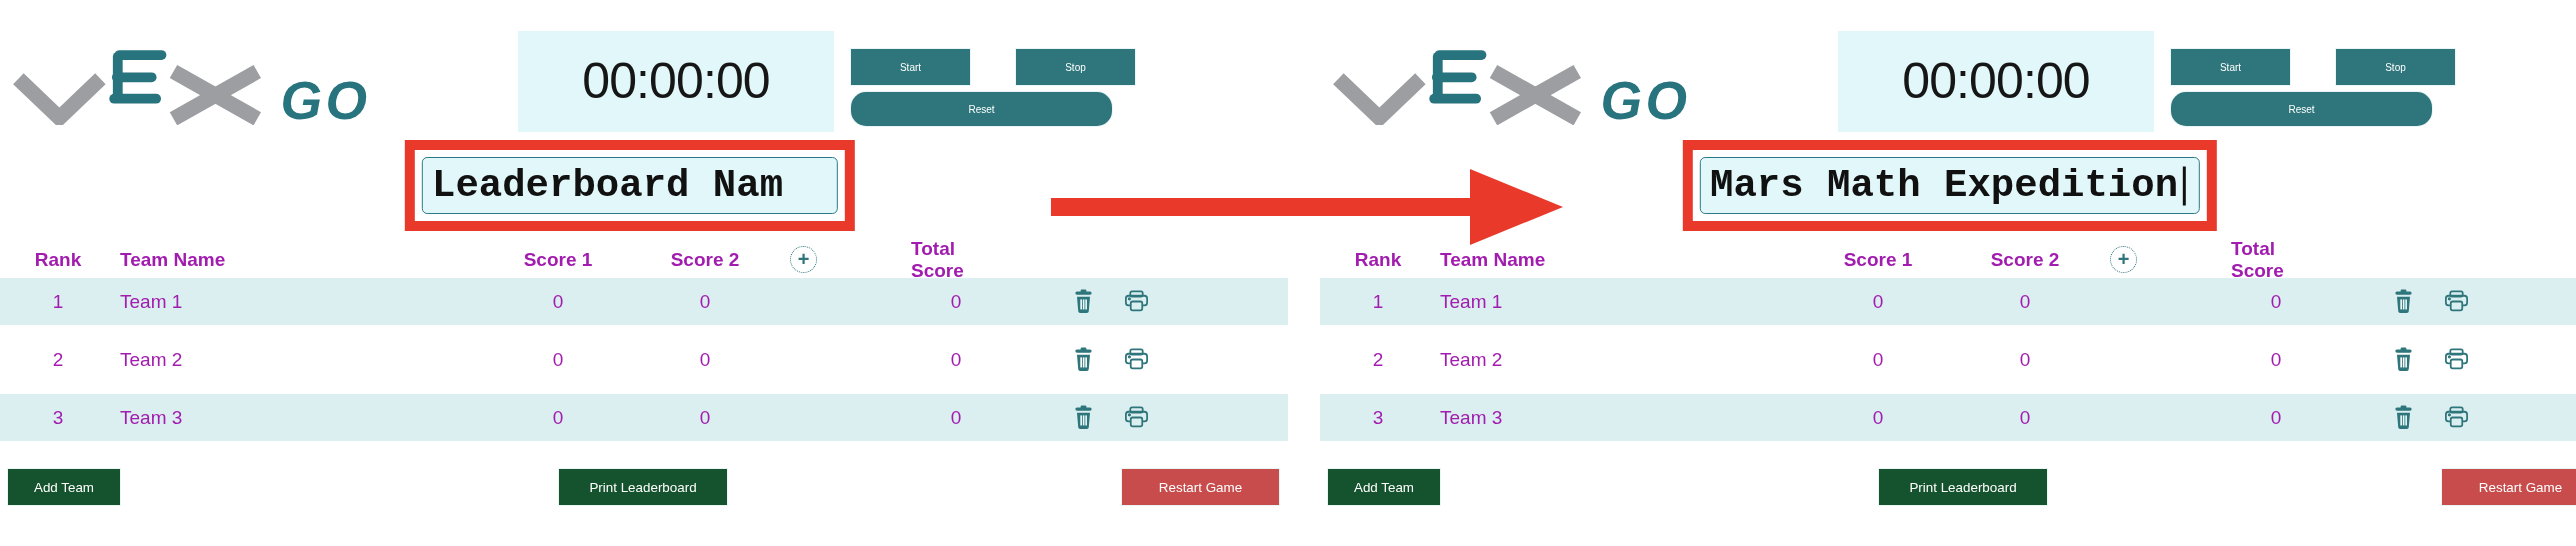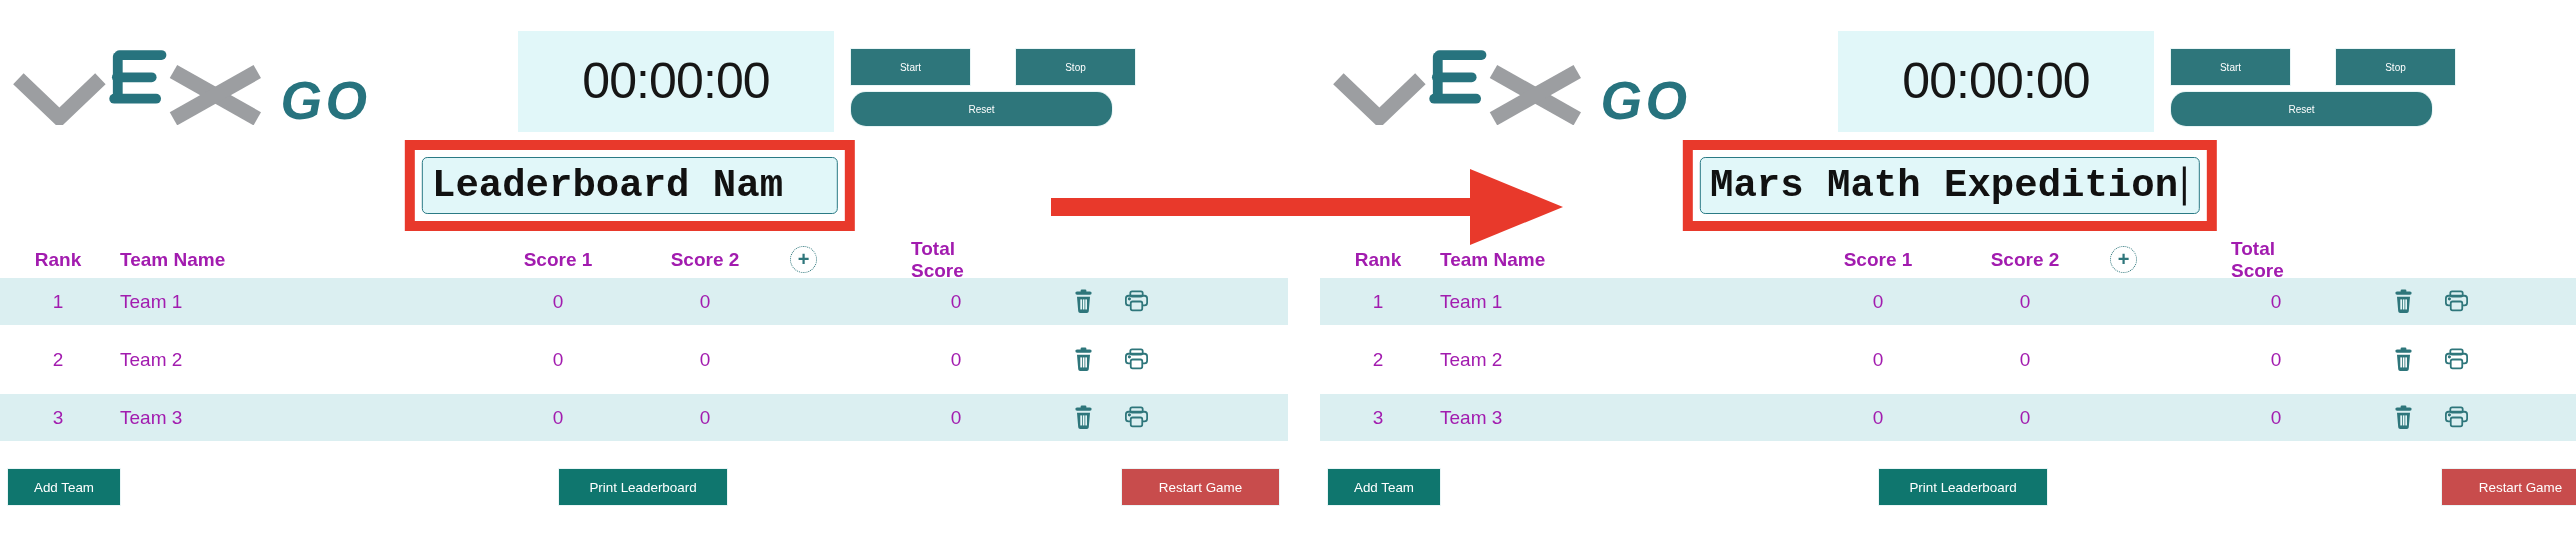--- a/index.html
+++ b/index.html
@@ -57,21 +57,21 @@
   .c-trash{left:1070px;width:27px;justify-content:center;cursor:pointer;}
   .c-print{left:1122px;width:29px;justify-content:center;cursor:pointer;}
   .plus-circle{position:absolute;left:790px;top:1.8px;width:27px;height:27px;
                border:1.8px dotted #2e767b;border-radius:50%;color:#2e767b;
                display:flex;align-items:center;justify-content:center;
                font-size:20px;font-weight:bold;cursor:pointer;box-sizing:border-box;}
 
   
   .fbtn{position:absolute;top:469px;height:36px;border:none;color:#ffffff;
         font-family:"Liberation Sans",sans-serif;font-size:13.4px;cursor:pointer;
-        background:#0f766e;box-shadow:0 0 0 0.9px #e8f4f5;}
+        background:#14532d;box-shadow:0 0 0 0.9px #e8f4f5;}
   .btn-add{left:8px;width:112px;}
   .btn-print{left:559px;width:168px;}
   .btn-restart{left:1122px;width:157px;background:#c84c4c;}
 
   
   .arrow{position:absolute;left:1051px;top:169px;width:512px;height:75px;}
   .arrow-shaft{position:absolute;left:0;top:29px;width:419px;height:18px;background:#e8392b;}
   .arrow-head{position:absolute;left:419px;top:0;width:0;height:0;
               border-top:38px solid transparent;border-bottom:38px solid transparent;
               border-left:93px solid #e8392b;}

